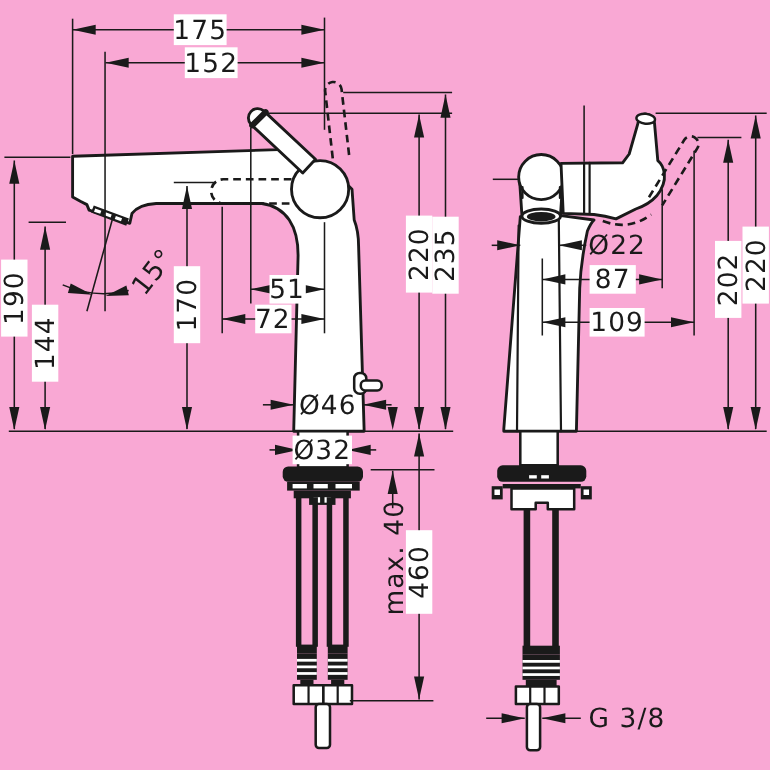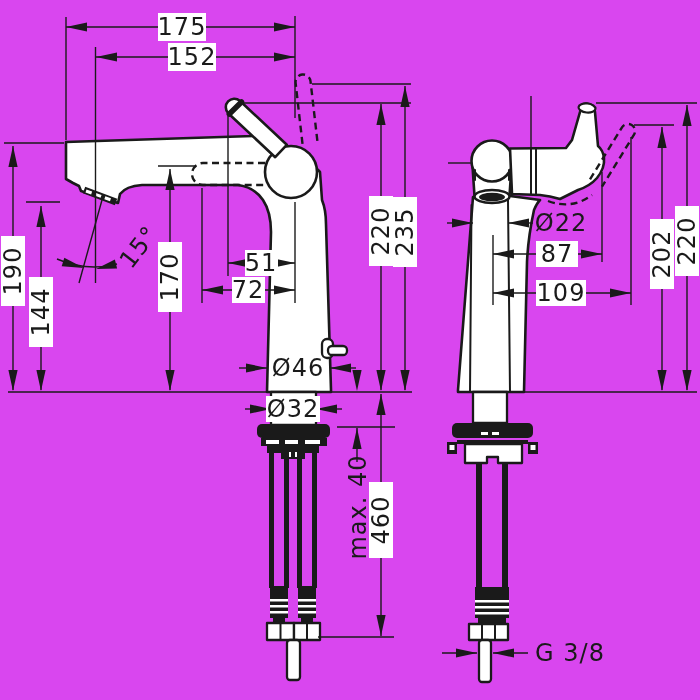--- a/index.html
+++ b/index.html
@@ -1,16 +1,16 @@
 <!DOCTYPE html>
 <html><head>
 <meta charset="utf-8">
 <style>
   html,body{margin:0;padding:0;background:#ffffff;}
-  .stage{width:700px;height:700px;position:relative;background:#d946ef;overflow:hidden;}
+  .stage{width:700px;height:700px;position:relative;background:#f9a8d4;overflow:hidden;}
   svg{display:block;}
   .ol{fill:#ffffff;stroke:#1a1a1a;stroke-width:2.6;stroke-linejoin:round;stroke-linecap:round;}
   .ln2{fill:none;stroke:#1a1a1a;stroke-width:2;stroke-linecap:round;}
   .thin{fill:none;stroke:#1a1a1a;stroke-width:1.4;stroke-linecap:butt;}
   .dsh{fill:none;stroke:#1a1a1a;stroke-width:2.4;stroke-dasharray:7 4.5;stroke-linecap:butt;}
   .blk{fill:#1a1a1a;stroke:none;}
   .wht{fill:#ffffff;stroke:none;}
   .arw{fill:#1a1a1a;stroke:none;}
   text{font-family:"DejaVu Sans","Liberation Sans",sans-serif;font-size:24px;fill:#1a1a1a;letter-spacing:1px;}
   .dimtxt{text-anchor:middle;dominant-baseline:central;}

